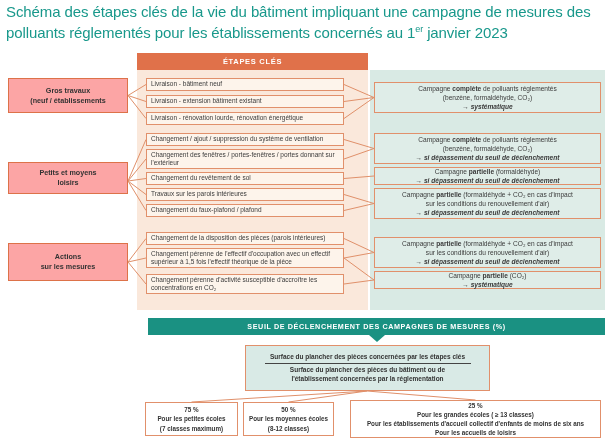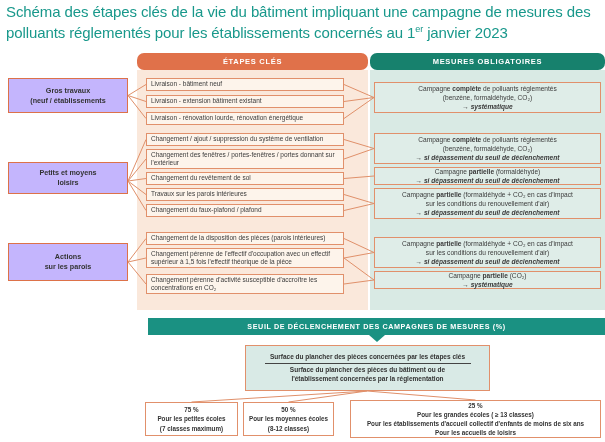--- a/index.html
+++ b/index.html
@@ -8,37 +8,37 @@
     font-family:"Liberation Sans", sans-serif;color:#3b3b3b;
   }
   
   #title{
     position:absolute;left:6px;top:2px;width:596px;
     font-size:15px;line-height:1.38;color:#18988b;font-weight:500;letter-spacing:-0.1px;
   }
   #title sup{font-size:9px;}
   
   .hdr{position:absolute;height:17px;line-height:17px;text-align:center;color:#ffffff;
-       font-weight:bold;font-size:7.5px;letter-spacing:0.7px;border-radius:7px;}
+       font-weight:bold;font-size:7.5px;letter-spacing:0.7px;}
   #hdr-etapes{left:137px;top:53px;width:231px;background:#e0714a;}
   #hdr-mesures{left:370px;top:53px;width:235px;background:#17816d;}
   .chev{position:absolute;top:17px;left:50%;margin-left:-8px;width:0;height:0;
         border-left:8px solid transparent;border-right:8px solid transparent;}
   .chev.orange{border-top:7px solid #e0714a;}
   .chev.teal{border-top:7px solid #17816d;}
   .chev.teal2{border-top:7px solid #1a9182;}
   
   .panel{position:absolute;top:70px;height:240px;z-index:1;}
   #panel-mid{left:137px;width:231px;background:#fae8db;}
   #panel-right{left:370px;width:235px;background:#d9eae4;}
   
   #connectors{position:absolute;left:0;top:0;z-index:2;pointer-events:none;}
   
   .leftlabel{position:absolute;left:8px;width:120px;z-index:3;
-    background:#c4b5fd;border:1.4px solid #dd7249;box-sizing:border-box;
+    background:#fca5a5;border:1.4px solid #dd7249;box-sizing:border-box;
     display:flex;flex-direction:column;justify-content:center;align-items:center;
     font-weight:bold;font-size:7.2px;line-height:1.35;text-align:center;color:#333;}
   
   .mrow{position:absolute;left:146px;width:198px;z-index:3;box-sizing:border-box;
     background:#fdf4eb;border:1px solid #e1906b;
     display:flex;align-items:center;
     font-size:6.5px;line-height:1.25;padding:1px 2px 1px 4px;color:#3b3b3b;}
   
   .rbox{position:absolute;left:374px;width:227px;z-index:3;box-sizing:border-box;
     background:#dfede8;border:1px solid #e1906b;
@@ -68,24 +68,20 @@
 <div id="stage">
 
   <div id="title"><span>Schéma des étapes clés de la vie du bâtiment impliquant une campagne de mesures des polluants réglementés pour les établissements concernés au 1</span><sup>er</sup><span> janvier 2023</span></div>
 
   <div id="panel-mid" class="panel"></div>
   <div id="panel-right" class="panel"></div>
 
   <div id="hdr-etapes" class="hdr">
     <span>ÉTAPES CLÉS</span>
     <div class="chev orange"></div>
-  </div>
-  <div id="hdr-mesures" class="hdr">
-    <span>MESURES OBLIGATOIRES</span>
-    <div class="chev teal"></div>
   </div>
 
   <svg id="connectors" width="605" height="442">
       <line x1="128" y1="95.5" x2="146" y2="84.5" stroke="#e0906a" stroke-width="1"></line>
       <line x1="128" y1="95.5" x2="146" y2="101.5" stroke="#e0906a" stroke-width="1"></line>
       <line x1="128" y1="95.5" x2="146" y2="118.5" stroke="#e0906a" stroke-width="1"></line>
       <line x1="128" y1="181" x2="146" y2="139.5" stroke="#e0906a" stroke-width="1"></line>
       <line x1="128" y1="181" x2="146" y2="159" stroke="#e0906a" stroke-width="1"></line>
       <line x1="128" y1="181" x2="146" y2="178.5" stroke="#e0906a" stroke-width="1"></line>
       <line x1="128" y1="181" x2="146" y2="194.5" stroke="#e0906a" stroke-width="1"></line>
@@ -114,21 +110,21 @@
       <div class="leftlabel" style="top: 78px; height: 35px;">
         <div>Gros travaux</div>
         <div>(neuf / établissements</div>
       </div>
       <div class="leftlabel" style="top: 162px; height: 32px;">
         <div>Petits et moyens</div>
         <div>loisirs</div>
       </div>
       <div class="leftlabel" style="top: 243px; height: 38px;">
         <div>Actions</div>
-        <div>sur les parois</div>
+        <div>sur les mesures</div>
       </div>
     </div>
   <div id="mid-rows">
       <div class="mrow" style="top: 78px; height: 13px;">
         <span>Livraison - bâtiment neuf</span>
       </div>
       <div class="mrow" style="top: 95px; height: 13px;">
         <span>Livraison - extension bâtiment existant</span>
       </div>
       <div class="mrow" style="top: 112px; height: 13px;">

